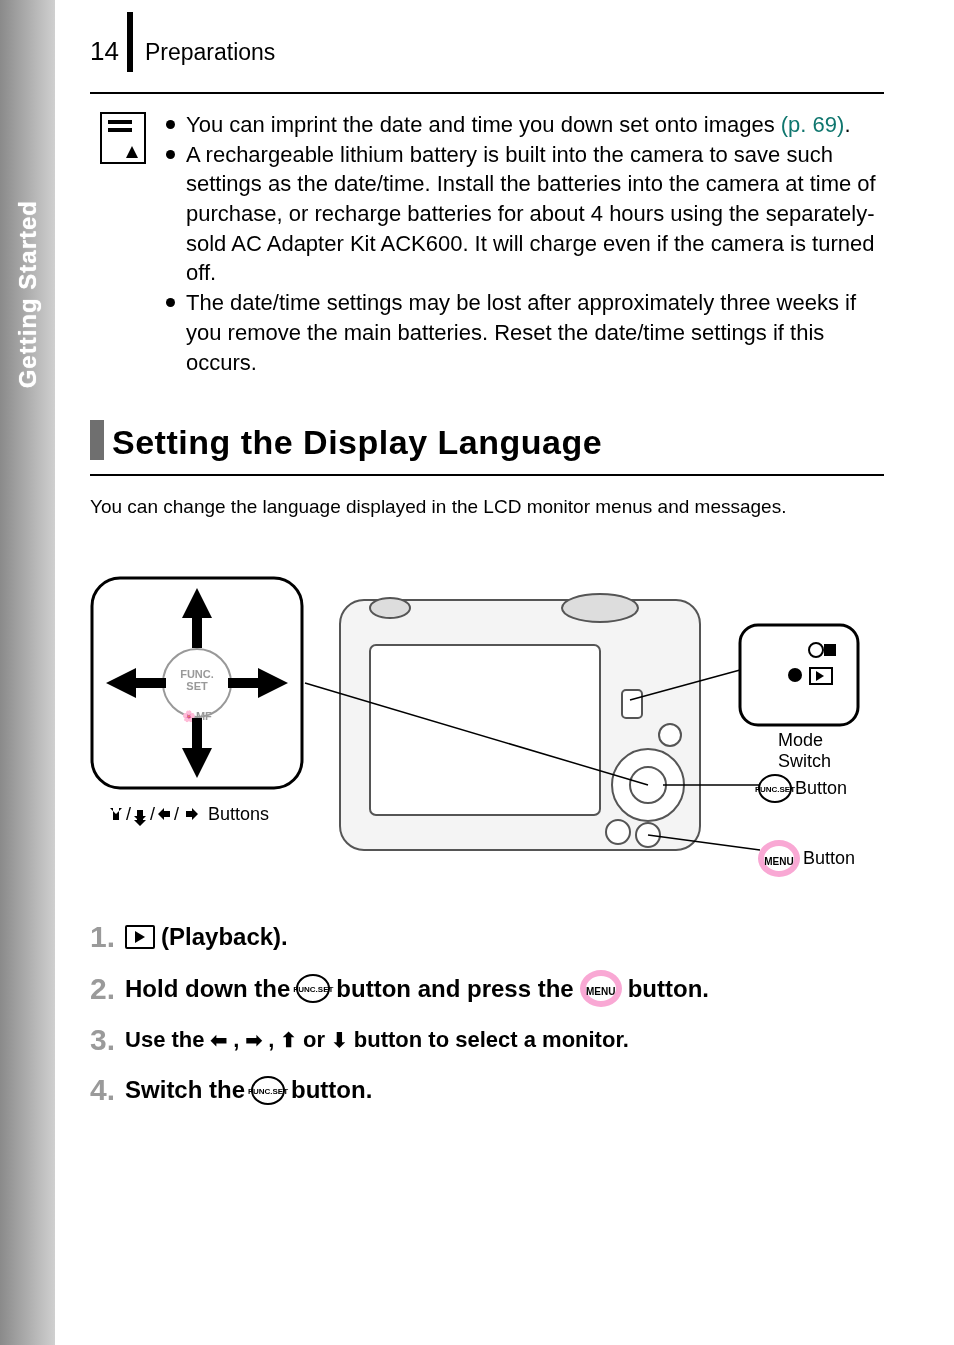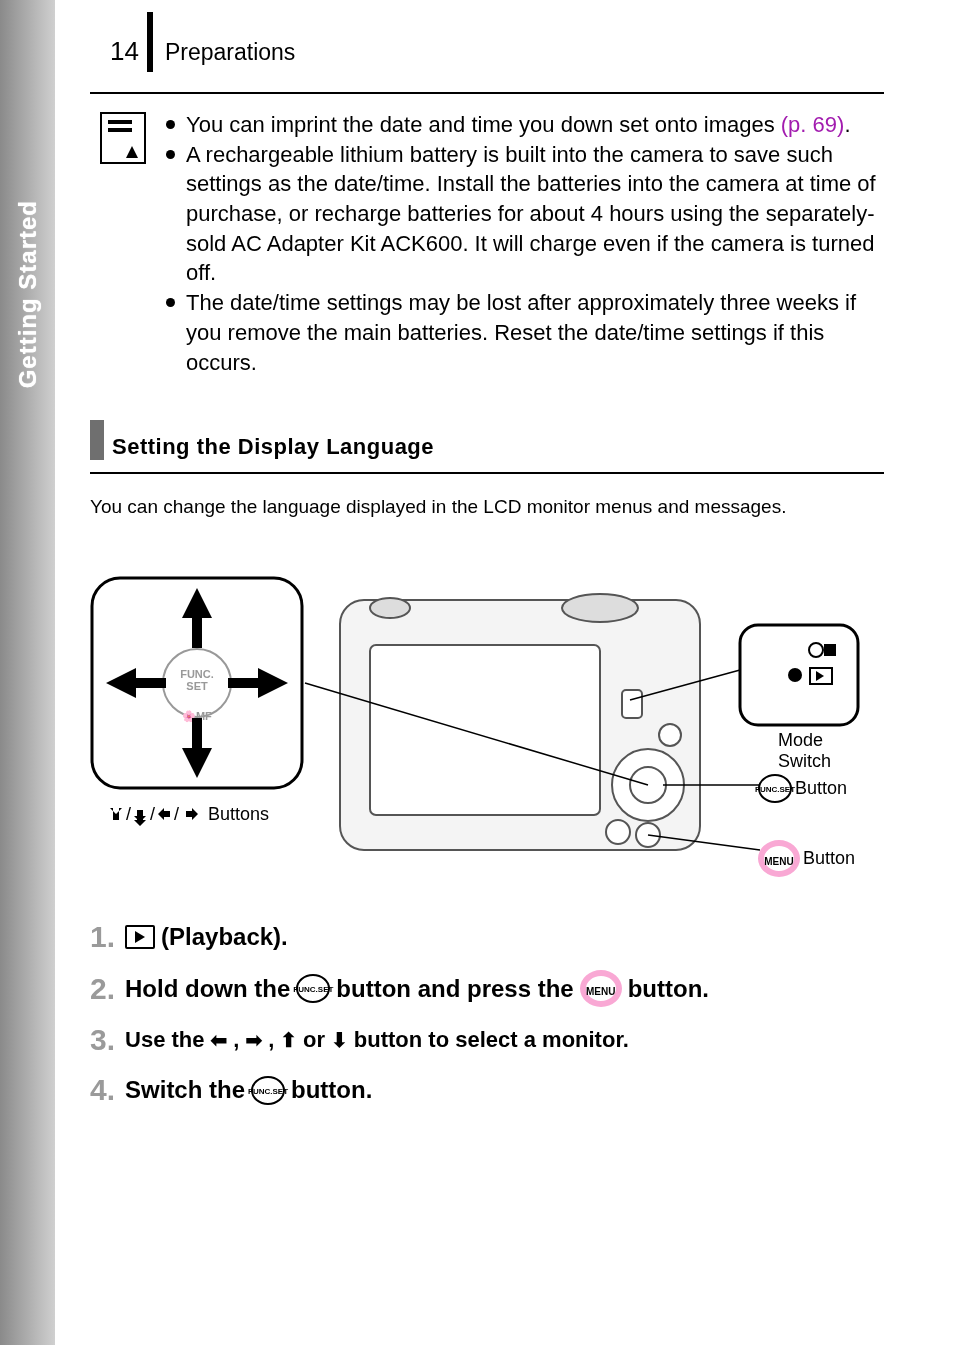--- a/index.html
+++ b/index.html
@@ -38,21 +38,20 @@
     letter-spacing: 1px;
     text-shadow: 0 0 1px #fff;
   }
   .header {
     position: absolute;
     top: 30px;
     left: 90px;
     display: flex;
     align-items: center;
     font-size: 20px;
-    margin-left: 20px;
   }
   .page-num {
     font-size: 26px;
     font-weight: 400;
     margin-right: 8px;
   }
   .vline {
     width: 6px;
     height: 60px;
     background: #000;
@@ -118,38 +117,38 @@
     content: "";
     position: absolute;
     left: 0;
     top: 10px;
     width: 9px;
     height: 9px;
     background: #000;
     border-radius: 50%;
   }
   .ref-link {
-    color: #a21caf;
+    color: #0f766e;
   }
   .section-heading {
     position: absolute;
     top: 420px;
     left: 90px;
     right: 70px;
   }
   .section-heading .bar {
     display: inline-block;
     width: 14px;
     height: 40px;
     background: #6f6f6f;
     vertical-align: -6px;
     margin-right: 8px;
   }
   .section-heading .title {
-    font-size: 22px;
+    font-size: 34px;
     font-weight: 900;
     letter-spacing: 0.5px;
   }
   .section-heading .rule {
     height: 2px;
     background: #000;
     margin-top: 12px;
   }
   .intro {
     position: absolute;

